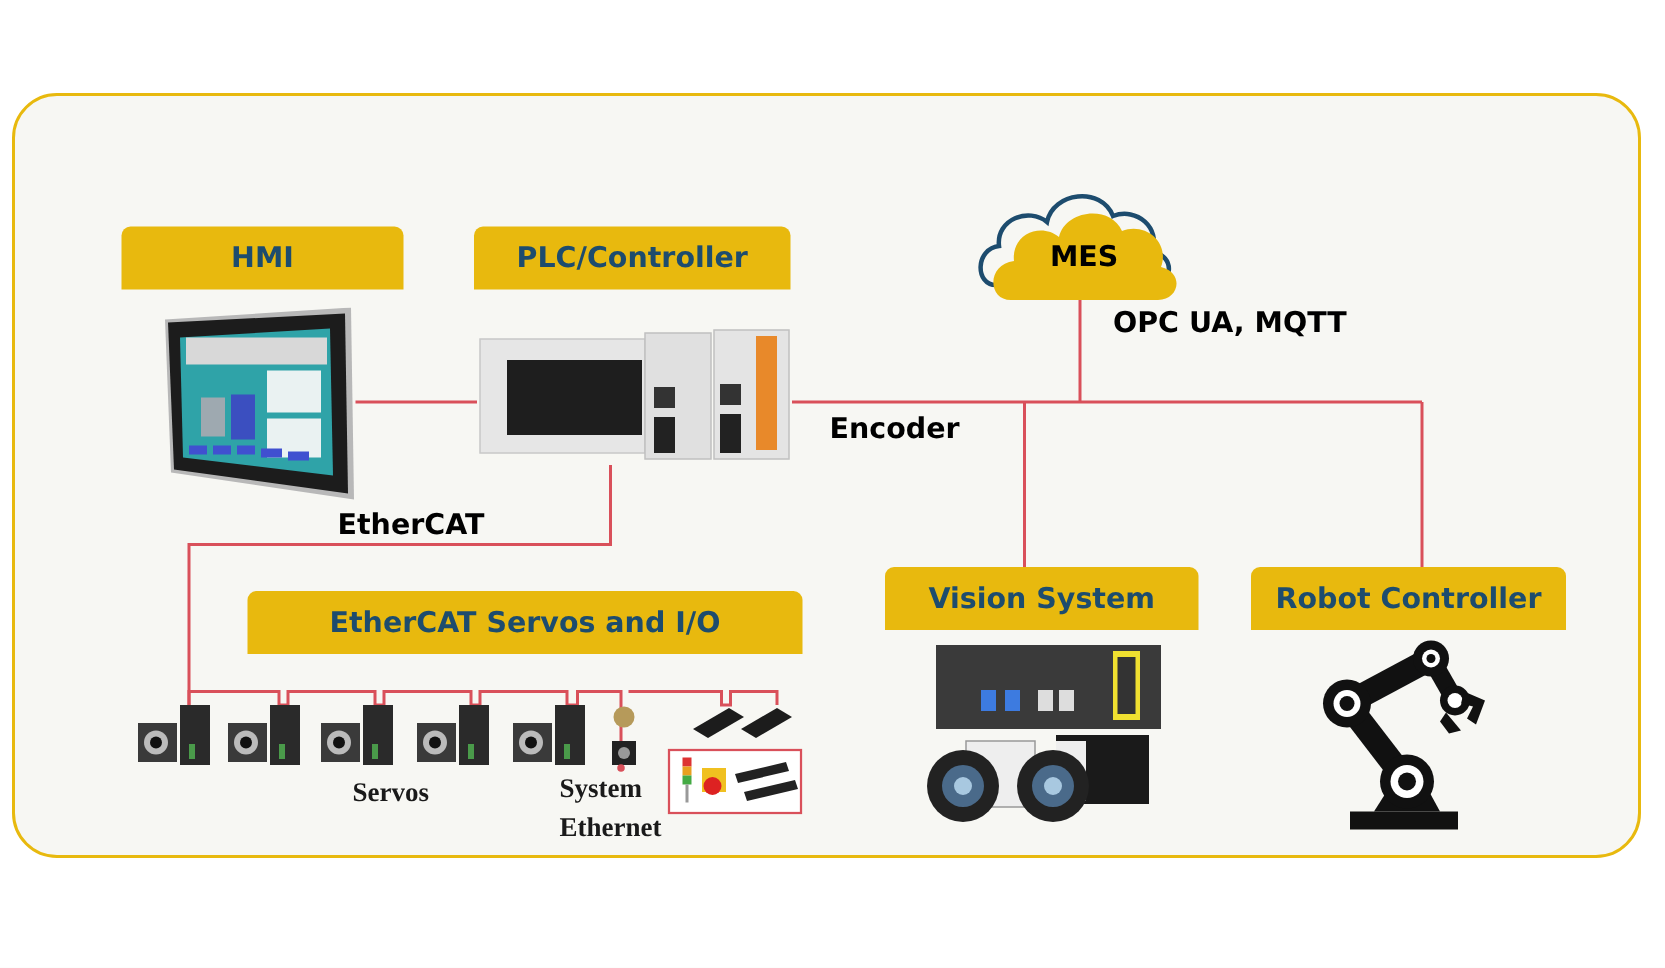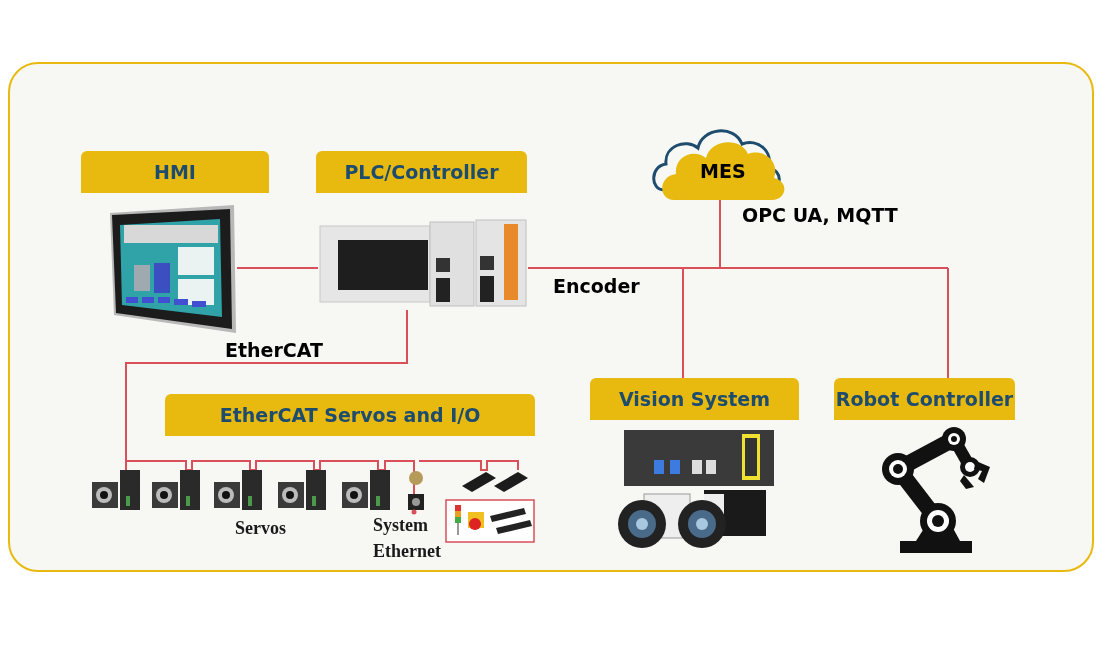--- a/index.html
+++ b/index.html
@@ -34,21 +34,21 @@
     <polyline points="126,470 126,461 186,461 186,470 192,470 192,461 250,461 250,470 256,470 256,461 314,461 314,470 320,470 320,461 378,461 378,470 385,470 385,461 414,461 414,505"></polyline>
     <polyline points="419,461 419,461 481,461 481,470 487,470 487,461 518,461 518,470"></polyline>
   </g>
   <rect x="446" y="500" width="88" height="42" fill="#ffffff" stroke="#D9505A" stroke-width="1.5"></rect>
 </svg>
 
 <div class="label" style="left:81px;top:151px;width:188px;height:42px;">HMI</div>
 <div class="label" style="left:316px;top:151px;width:211px;height:42px;">PLC/Controller</div>
 <div class="label" style="left:165px;top:394px;width:370px;height:42px;">EtherCAT Servos and I/O</div>
 <div class="label" style="left:590px;top:378px;width:209px;height:42px;">Vision System</div>
-<div class="label" style="left:834px;top:378px;width:181px;height:42px;">Robot Controller</div>
+<div class="label" style="left:834px;top:378px;width:210px;height:42px;">Robot Controller</div>
 
 <svg class="dev" style="left:650px;top:124px;" width="140" height="80" viewBox="0 0 140 80">
   <path d="M14 66 C0 66 0 42 16 40 C14 22 36 14 48 24 C52 4 84 0 92 20 C108 14 124 28 118 44 C134 46 132 66 118 66 Z" fill="#F7F7F3" stroke="#1D4C6E" stroke-width="3"></path>
   <path d="M24 76 C8 76 8 52 26 50 C24 32 44 24 56 34 C60 16 90 12 98 30 C114 24 130 38 124 54 C140 58 136 76 122 76 Z" fill="#E8B90E"></path>
 </svg>
 <div class="txt" style="left:700px;top:160px;">MES</div>
 <div class="txt" style="left:742px;top:204px;">OPC UA, MQTT</div>
 
 <div class="txt" style="left:553px;top:275px;">Encoder</div>
 <div class="txt" style="left:225px;top:339px;">EtherCAT</div>

